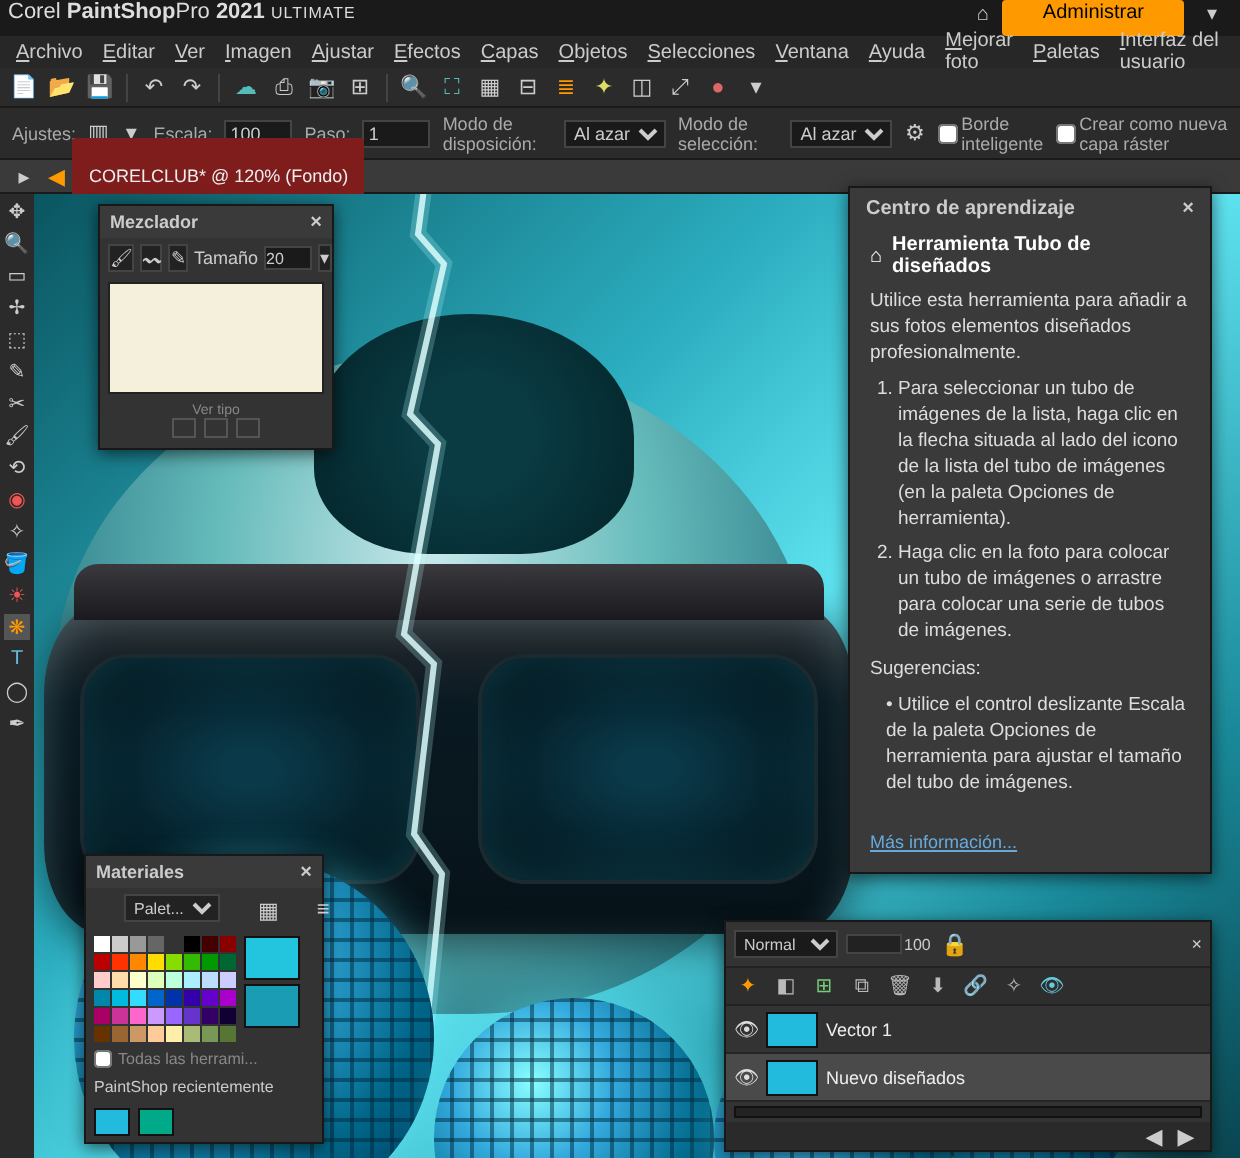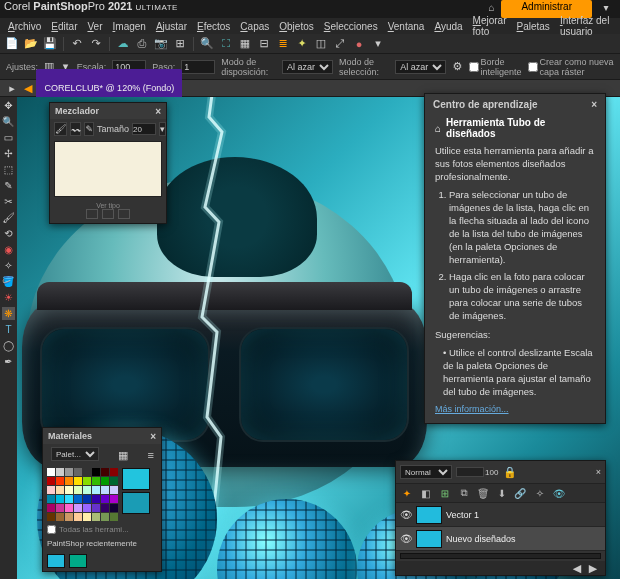--- a/index.html
+++ b/index.html
@@ -17,21 +17,21 @@
 .tb-btn{width:16px;height:16px;display:inline-flex;align-items:center;justify-content:center;color:#ccc;font-size:11px}
 .tb-btn.org{color:#f90}.tb-btn.blu{color:#5bb}.tb-btn.grn{color:#7c7}.tb-btn.red{color:#d66}.tb-btn.yel{color:#dd6}
 .tb-sep{width:1px;height:14px;background:#444;margin:0 2px}
 .optbar{height:26px;background:#2b2b2b;border-bottom:1px solid #1a1a1a;display:flex;align-items:center;padding:0 6px;gap:6px;font-size:9px;color:#aaa}
 .optbar input[type=text]{width:34px;height:14px;background:#1a1a1a;border:1px solid #444;color:#ccc;font-size:9px;padding:0 2px}
 .optbar select{height:14px;background:#1a1a1a;border:1px solid #444;color:#ccc;font-size:9px}
 .optbar label{display:flex;align-items:center;gap:2px}
 .optbar input[type=checkbox]{width:10px;height:10px}
 .navrow{height:17px;background:#3a3a3a;display:flex;align-items:center;padding:0 4px;gap:4px;border-bottom:1px solid #1a1a1a}
 .navrow .back{color:#f90;font-size:11px}
-.navrow .tab{background:#4c1d95;color:#eee;padding:14px 8px;font-size:9px;border-radius:2px}
+.navrow .tab{background:#7f1d1d;color:#eee;padding:14px 8px;font-size:9px;border-radius:2px}
 .workspace{position:absolute;left:0;top:97px;right:0;bottom:0}
 .ltoolbar{position:absolute;left:0;top:0;width:17px;height:100%;background:#2b2b2b;display:flex;flex-direction:column;align-items:center;padding-top:2px;gap:3px}
 .ltoolbar .t{width:13px;height:13px;color:#ccc;font-size:10px;display:flex;align-items:center;justify-content:center;cursor:pointer}
 .ltoolbar .t.act{background:#555}
 .ltoolbar .t.rd{color:#e55}.ltoolbar .t.gr{color:#6c6}.ltoolbar .t.bl{color:#6bd}.ltoolbar .t.or{color:#f90}
 .canvas{position:absolute;left:17px;top:0;right:0;bottom:0;background:linear-gradient(135deg,#0a5560 0%,#2badbf 35%,#5fe3f0 55%,#1a8a9a 80%,#0a4550 100%);overflow:hidden}
 .vrhead{position:absolute;left:10px;top:80px;width:380px;height:330px;border-radius:50% 50% 45% 45%;background:radial-gradient(ellipse at 50% 30%,#c8e8ea 0%,#6bb 40%,#2a7a85 80%)}
 .hairbun{position:absolute;left:130px;top:-20px;width:160px;height:120px;background:radial-gradient(circle,#0a3a42 30%,#052a30 80%);border-radius:55% 58% 40% 40%}
 .vrgoggles{position:absolute;left:-5px;top:125px;width:405px;height:165px;background:linear-gradient(180deg,#2a2a2e 0%,#0a1a22 30%,#061218 100%);border-radius:30px/45px;box-shadow:inset 0 8px 20px rgba(170,230,240,.25),0 5px 20px rgba(0,0,0,.5)}
 .vrgoggles::before{content:"";position:absolute;left:15px;top:-20px;right:15px;height:28px;background:linear-gradient(180deg,#3a3a3e,#1a1a1e);border-radius:12px 12px 0 0}
@@ -59,34 +59,34 @@
 .learn .lhdr{padding:5px 8px;display:flex;align-items:center;font-weight:600;font-size:10px}
 .learn .lhdr .x{margin-left:auto}
 .learn .ttl{padding:2px 10px 6px;font-weight:700;font-size:10px;color:#fff;display:flex;align-items:center;gap:5px}
 .learn .body{padding:0 10px;font-size:9.5px;line-height:1.35;color:#ddd}
 .learn .body p{margin-bottom:6px}
 .learn ol{padding-left:14px;margin-bottom:6px}
 .learn ol li{margin-bottom:5px}
 .learn .sug{margin:4px 0 3px;color:#ddd}
 .learn ul{list-style:none;padding-left:8px}
 .learn ul li::before{content:"• ";color:#ddd}
-.learn a{color:#6ad;text-decoration:underline;font-size:9px;display:inline-block;margin-top:4px}
+.learn a{color:#6ad;text-decoration:underline;font-size:9px;display:inline-block;margin-top:16px}
 .materials{left:42px;top:330px;width:120px}
-.materials .mtabs{display:flex;padding:3px 8px;gap:19px}
+.materials .mtabs{display:flex;padding:3px 19px;gap:19px}
 .materials .mtabs select{flex:0 0 48px;height:14px;background:#222;border:1px solid #444;color:#ccc;font-size:8px}
 .materials .mbody{display:flex;padding:2px 4px;gap:4px}
 .swatches{display:grid;grid-template-columns:repeat(8,8px);gap:1px}
 .swatches .s{width:8px;height:8px}
 .bigsw{display:flex;flex-direction:column;gap:2px}
 .bigsw .b{width:28px;height:22px;border:1px solid #111}
 .materials .mrow{padding:2px 4px;font-size:8px;color:#888;display:flex;align-items:center;gap:3px}
 .materials .mrow input[type=checkbox]{width:9px;height:9px}
 .materials .ft{padding:3px 4px;display:flex;align-items:center;gap:4px;font-size:8px}
 .materials .ft .rc{width:18px;height:14px;background:#2bd;border:1px solid #111}
-.layers{right:14px;top:363px;width:211px;background:#333}
+.layers{right:14px;top:363px;width:244px;background:#333}
 .layers .ltop{display:flex;align-items:center;padding:3px 4px;gap:4px}
 .layers .ltop select{height:14px;background:#1a1a1a;border:1px solid #444;color:#ccc;font-size:8px;width:52px}
 .layers .ltop .op{display:flex;align-items:center;gap:1px}
 .layers .ltop .op .sl{width:28px;height:10px;background:#222;border:1px solid #444}
 .layers .lbtns{display:flex;align-items:center;padding:2px 4px;gap:5px;border-top:1px solid #222;border-bottom:1px solid #222;background:#2e2e2e}
 .layers .lbtns .b{width:14px;height:14px;display:flex;align-items:center;justify-content:center;font-size:10px;color:#bbb}
 .layers .lbtns .b.o{color:#f90}.layers .lbtns .b.g{color:#7c7}.layers .lbtns .b.c{color:#6cd}
 .layers .lyr{display:flex;align-items:center;height:24px;padding:0 4px;gap:4px;border-bottom:1px solid #252525}
 .layers .lyr.sel{background:#4a4a4a}
 .layers .lyr .eye{width:12px;color:#ddd;font-size:10px}

